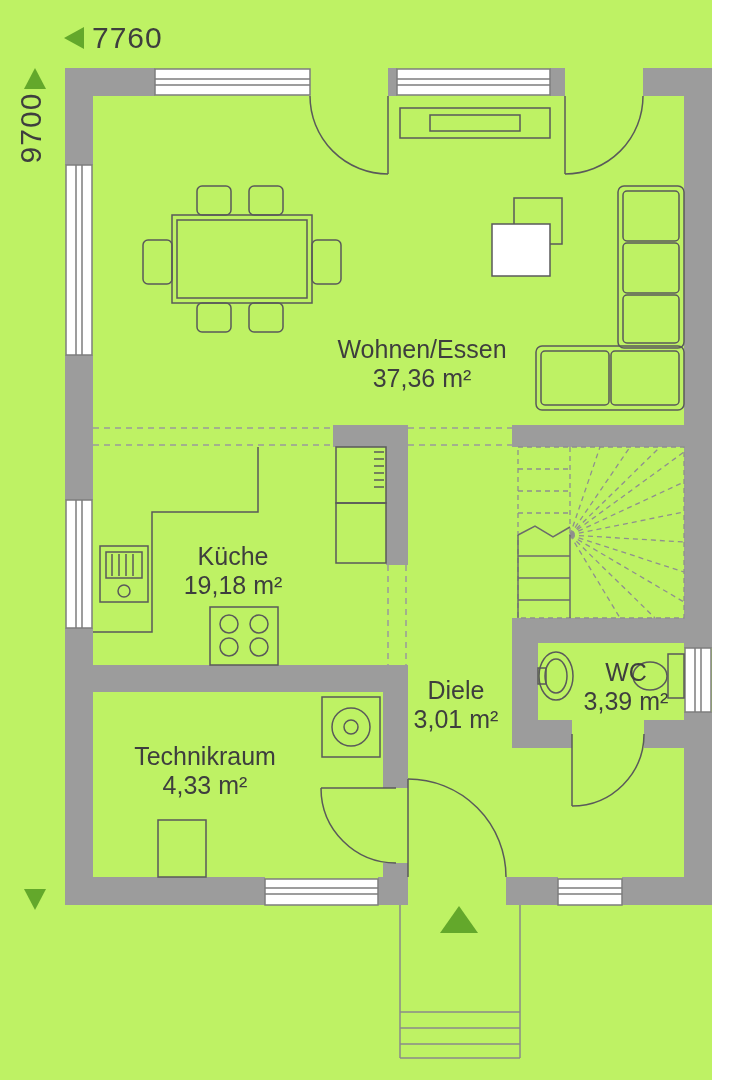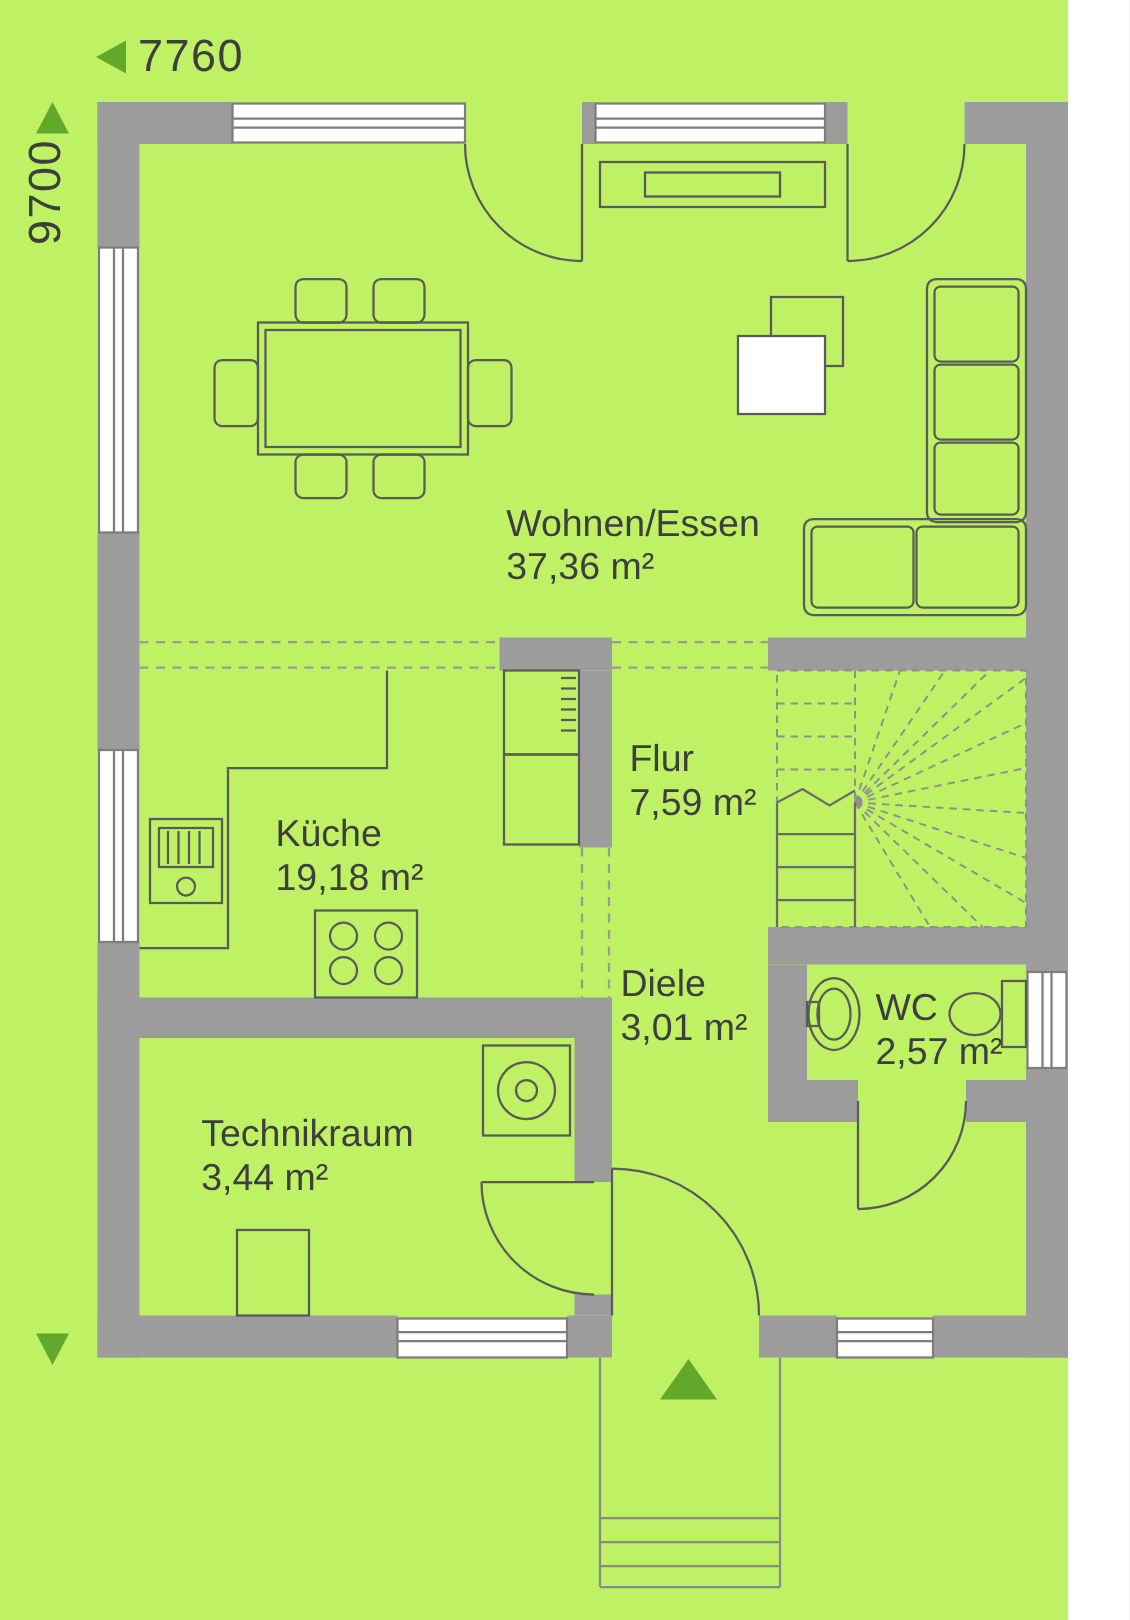--- a/index.html
+++ b/index.html
@@ -11,21 +11,21 @@
   .dim {
     position:absolute; font-size:30px; color:#3e3e3e; letter-spacing:1px; white-space:nowrap;
   }
   .dim-top { left:92px; top:21px; }
   .dim-left {
     left:31px; top:128px;
     transform:translate(-50%,-50%) rotate(-90deg);
   }
   .room-label {
     position:absolute; transform:translate(-50%,-50%);
-    color:#3e3e3e; font-size:25px; line-height:1.15; white-space:nowrap;
+    text-align:center; color:#3e3e3e; font-size:25px; line-height:1.15; white-space:nowrap;
   }
 </style>
 </head>
 <body>
 
 <div class="stage">
 
   <svg width="753" height="1080" viewBox="0 0 753 1080">
 
     <g fill="#9c9c9c" stroke="none">
@@ -256,33 +256,29 @@
   <div class="room-label" style="left:422px; top:364px">
     <div>Wohnen/Essen</div>
     <div>37,36 m²</div>
   </div>
 
   <div class="room-label" style="left:233px; top:571px">
     <div>Küche</div>
     <div>19,18 m²</div>
   </div>
 
-  <div class="room-label" style="left:462px; top:521px">
-    <div>Flur</div>
-    <div>7,59 m²</div>
-  </div>
-
-  <div class="room-label" style="left:456px; top:671px">
+
+  <div class="room-label" style="left:456px; top:705px">
     <div>Diele</div>
     <div>3,01 m²</div>
   </div>
 
   <div class="room-label" style="left:626px; top:687px">
     <div>WC</div>
-    <div>2,57 m²</div>
+    <div>3,39 m²</div>
   </div>
 
   <div class="room-label" style="left:205px; top:771px">
     <div>Technikraum</div>
-    <div>3,44 m²</div>
+    <div>4,33 m²</div>
   </div>
 
 </div>
 
 </body></html>

